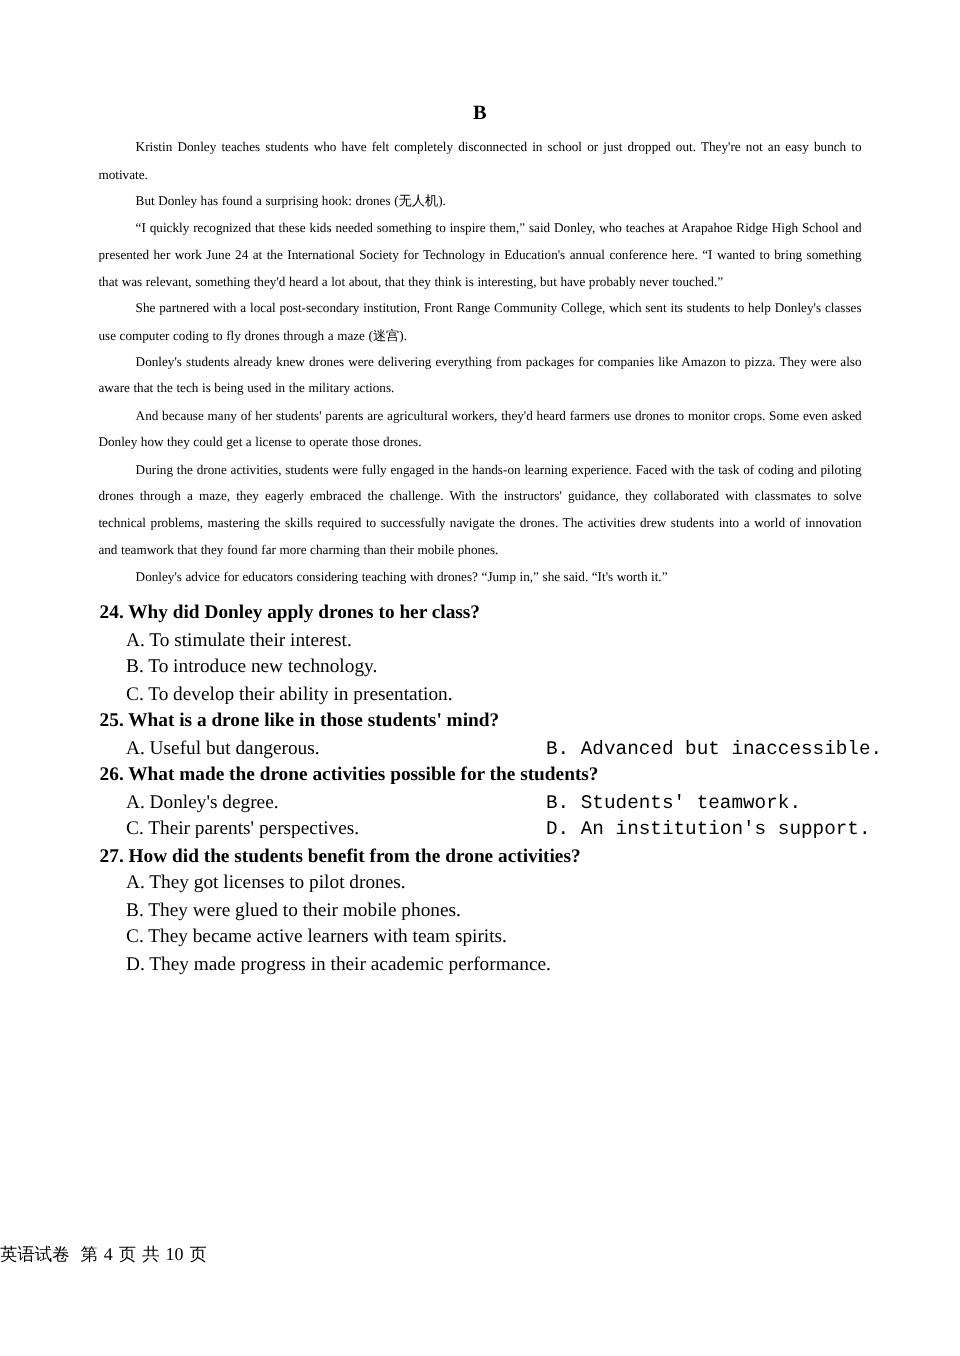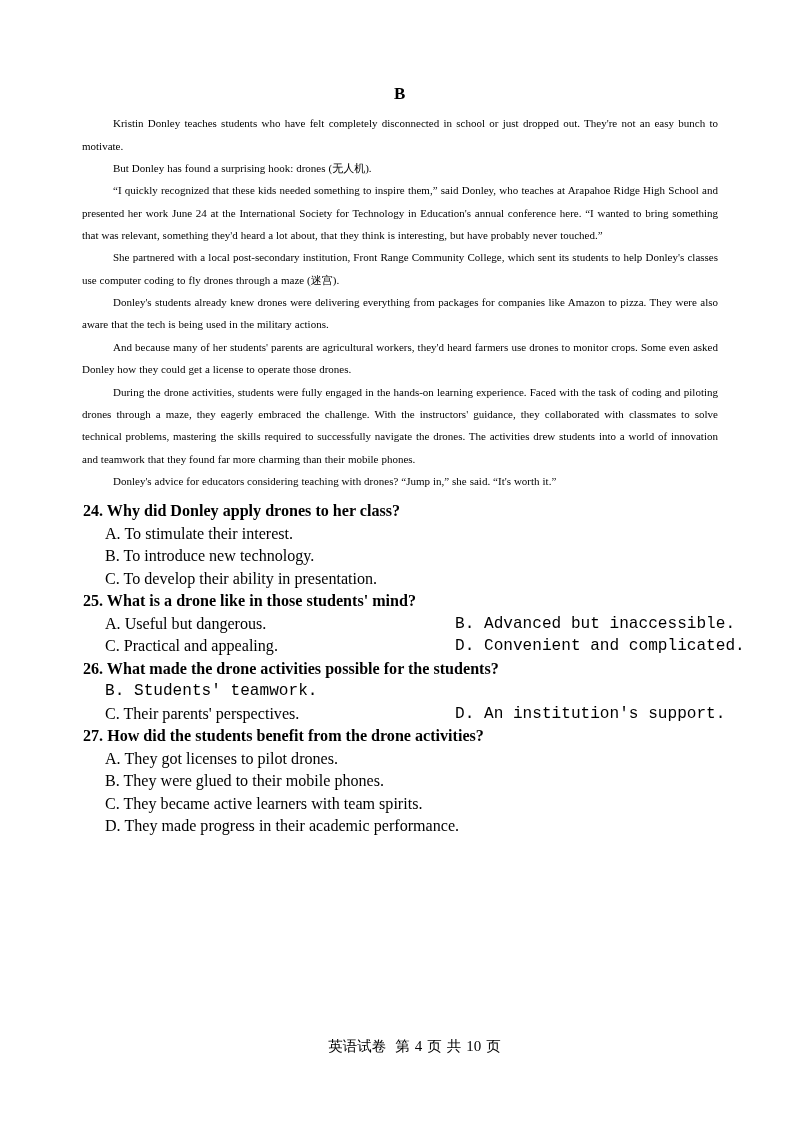--- a/index.html
+++ b/index.html
@@ -95,25 +95,24 @@
     white-space: nowrap;
     font-family: Liberation Mono, monospace;
   }
 
   
   .footer {
     position: absolute;
     left: 0;
     right: 0;
     top: 1036px;
-    text-align: center;
+    text-align: left;
     font-size: 14.5px;
     line-height: 20px;
     font-family: "DejaVu Serif", "Liberation Serif", serif;
-    margin-left: 29px;
   }
   .footer .f-seg { display: inline; }
   .footer .f-gap { display: inline-block; width: 9px; }
   .footer .f-gap-sm { display: inline-block; width: 5px; }
   .footer .f-num {
     font-family: "Liberation Serif", "DejaVu Serif", serif;
     font-size: 15px;
   }
 </style>
 </head>
@@ -147,31 +146,28 @@
         </div>
       </div>
 
       <div class="question">
         <div class="q-stem">25. What is a drone like in those students' mind?</div>
         <div class="opts-two-col">
           <div class="opt-row">
             <span class="opt-col-a">A. Useful but dangerous.</span>
             <span class="opt-col-b">B. Advanced but inaccessible.</span>
           </div>
-          <div class="opt-row">
-            <span class="opt-col-a">C. Practical and appealing.</span>
-            <span class="opt-col-b">D. Convenient and complicated.</span>
-          </div>
         </div>
       </div>
 
       <div class="question">
         <div class="q-stem">26. What made the drone activities possible for the students?</div>
         <div class="opts-two-col">
           <div class="opt-row">
+            <span class="opt-col-a">A. Donley's degree.</span>
             <span class="opt-col-b">B. Students' teamwork.</span>
           </div>
           <div class="opt-row">
             <span class="opt-col-a">C. Their parents' perspectives.</span>
             <span class="opt-col-b">D. An institution's support.</span>
           </div>
         </div>
       </div>
 
       <div class="question">

